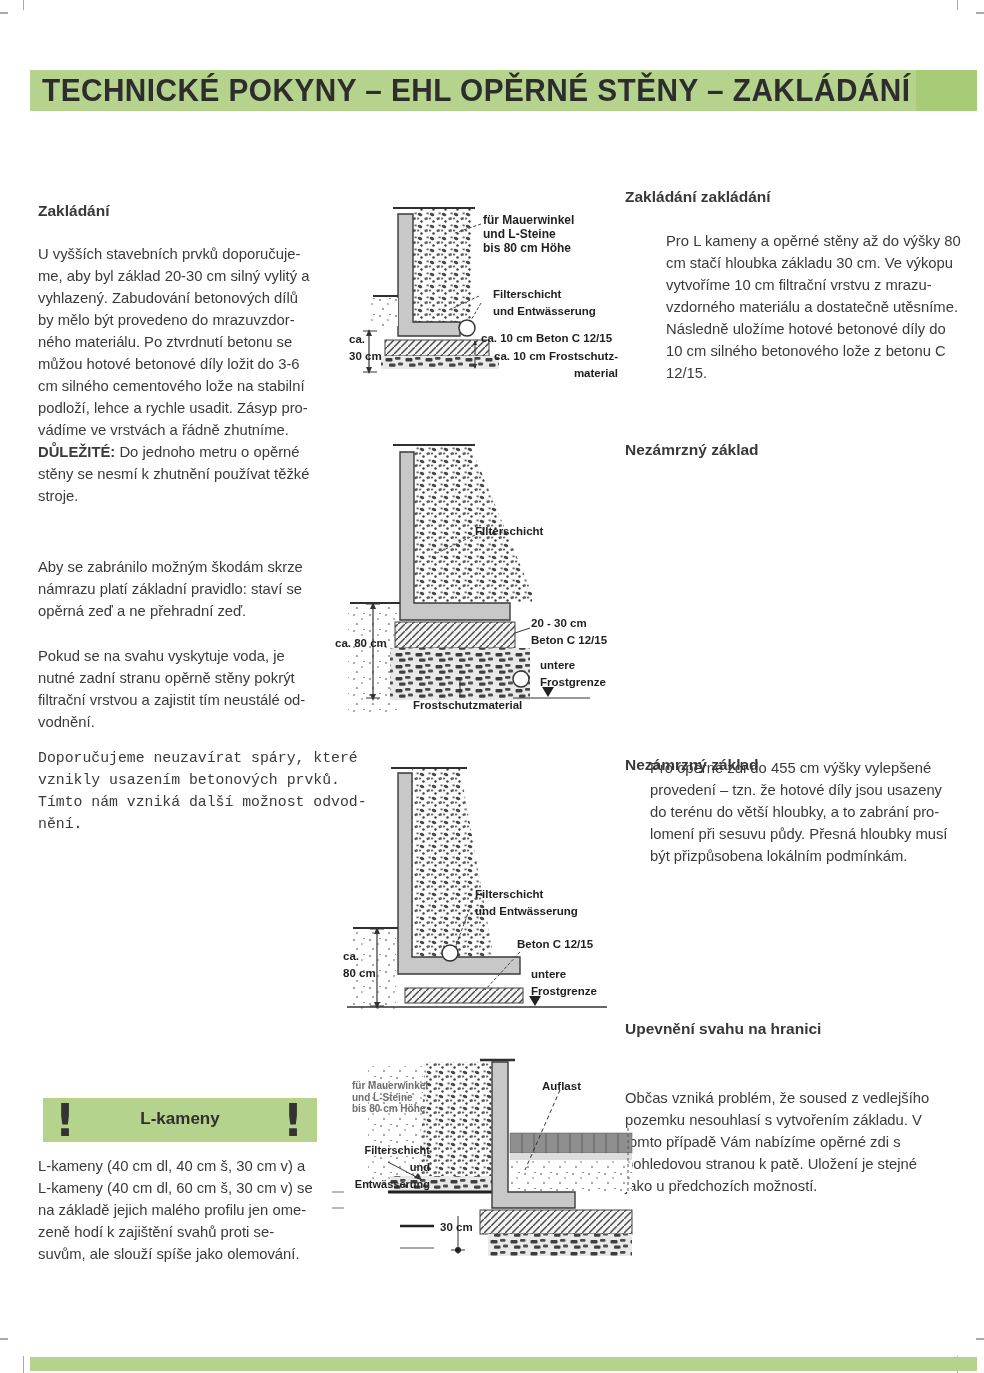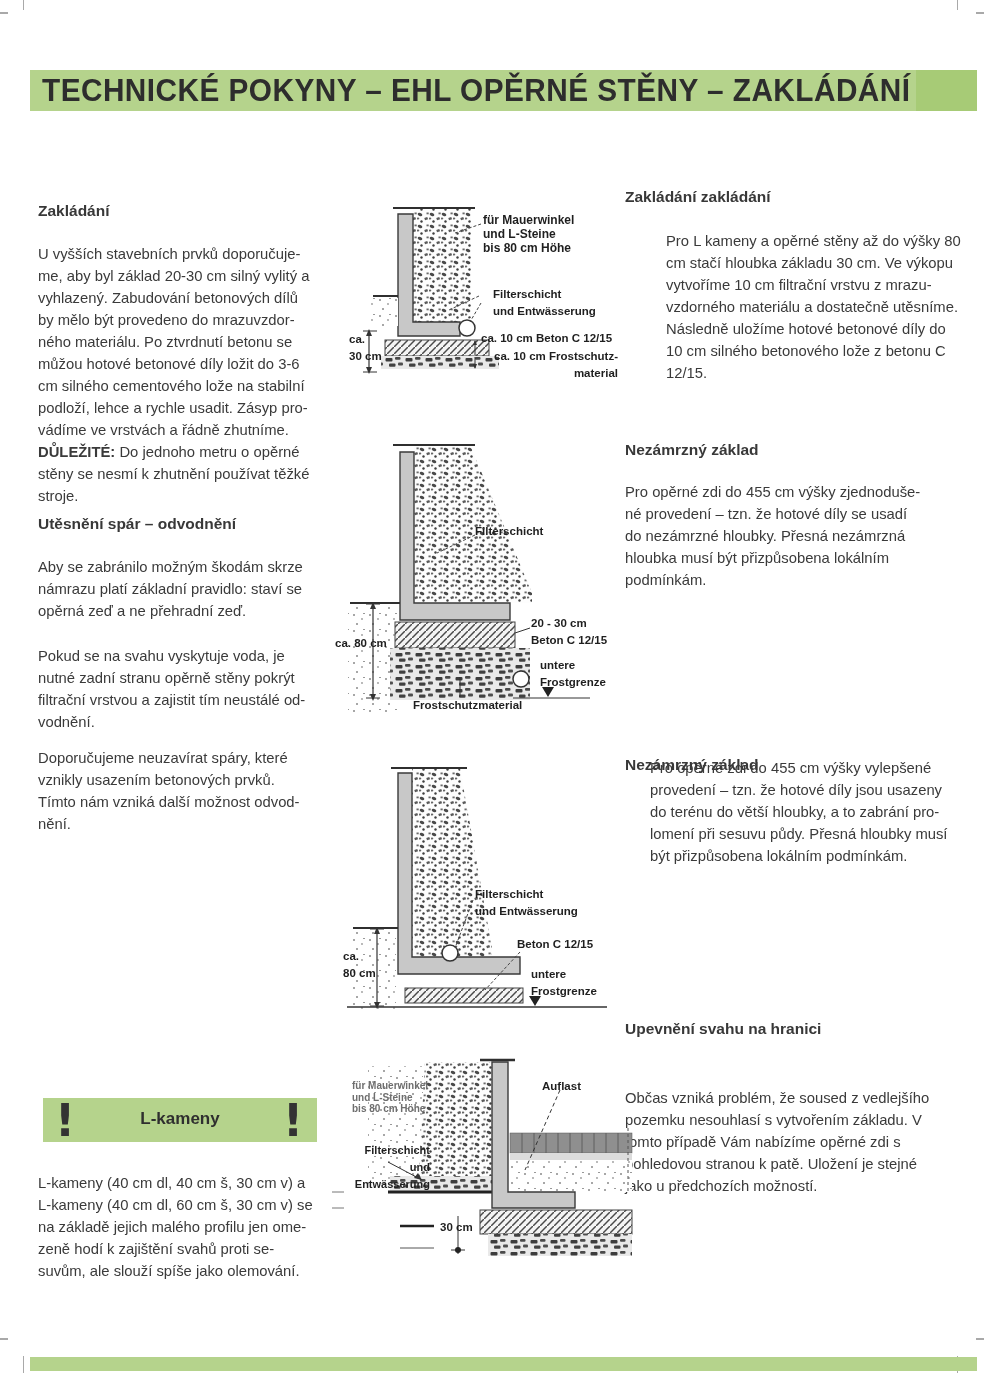--- a/index.html
+++ b/index.html
@@ -60,58 +60,52 @@
 by mělo být provedeno do mrazuvzdor-
 ného materiálu. Po ztvrdnutí betonu se
 můžou hotové betonové díly ložit do 3-6
 cm silného cementového lože na stabilní
 podloží, lehce a rychle usadit. Zásyp pro-
 vádíme ve vrstvách a řádně zhutníme.</span>
 <span class="b">DŮLEŽITÉ:</span><span> Do jednoho metru o opěrné
 stěny se nesmí k zhutnění používat těžké
 stroje.</span></div>
 
-  <div class="abs leftcol h2" style="top:515px;">Utěsnění spár – odvodnění</div>
   <div class="abs leftcol bodytxt" style="top:556px;">Aby se zabránilo možným škodám skrze
 námrazu platí základní pravidlo: staví se
 opěrná zeď a ne přehradní zeď.</div>
   <div class="abs leftcol bodytxt" style="top:645px;">Pokud se na svahu vyskytuje voda, je
 nutné zadní stranu opěrně stěny pokrýt
 filtrační vrstvou a zajistit tím neustálé od-
 vodnění.</div>
-  <div class="abs leftcol bodytxt" style="top:747px;">Doporučujeme neuzavírat spáry, které
+  <div class="abs leftcol bodytxt" style="top:747px;font-family:Liberation Mono, monospace;">Doporučujeme neuzavírat spáry, které
 vznikly usazením betonových prvků.
 Tímto nám vzniká další možnost odvod-
 nění.</div>
 
   <div class="abs warnbox">
     <span class="excl" style="left:12px;">!</span>
     <span class="wlabel">L-kameny</span>
     <span class="excl" style="right:14px;">!</span>
   </div>
-  <div class="abs leftcol bodytxt" style="top:1155px;margin-top:17px;">L-kameny (40 cm dl, 40 cm š, 30 cm v) a
+  <div class="abs leftcol bodytxt" style="top:1155px;">L-kameny (40 cm dl, 40 cm š, 30 cm v) a
 L-kameny (40 cm dl, 60 cm š, 30 cm v) se
 na základě jejich malého profilu jen ome-
 zeně hodí k zajištění svahů proti se-
 suvům, ale slouží spíše jako olemování.</div>
 
   <div class="abs rightcol h2" style="top:188px;">Zakládání zakládání</div>
   <div class="abs rightcol bodytxt" style="top:230px;margin-left:41px;">Pro L kameny a opěrné stěny až do výšky 80
 cm stačí hloubka základu 30 cm. Ve výkopu
 vytvoříme 10 cm filtrační vrstvu z mrazu-
 vzdorného materiálu a dostatečně utěsníme.
 Následně uložíme hotové betonové díly do
 10 cm silného betonového lože z betonu C
 12/15.</div>
   <div class="abs rightcol h2" style="top:441px;">Nezámrzný základ</div>
-  <div class="abs rightcol bodytxt" style="top:481px;">Pro opěrné zdi do 455 cm výšky zjednoduše-
-né provedení – tzn. že hotové díly se usadí
-do nezámrzné hloubky. Přesná nezámrzná
-hloubka musí být přizpůsobena lokálním
-podmínkám.</div>
   <div class="abs rightcol h2" style="top:756px;">Nezámrzný základ</div>
   <div class="abs rightcol bodytxt" style="top:757px;margin-left:25px;">Pro opěrné zdi do 455 cm výšky vylepšené
 provedení – tzn. že hotové díly jsou usazeny
 do terénu do větší hloubky, a to zabrání pro-
 lomení při sesuvu půdy. Přesná hloubky musí
 být přizpůsobena lokálním podmínkám.</div>
   <div class="abs rightcol h2" style="top:1020px;">Upevnění svahu na hranici</div>
   <div class="abs rightcol bodytxt" style="top:1087px;">Občas vzniká problém, že soused z vedlejšího
 pozemku nesouhlasí s vytvořením základu. V
 tomto případě Vám nabízíme opěrné zdi s

